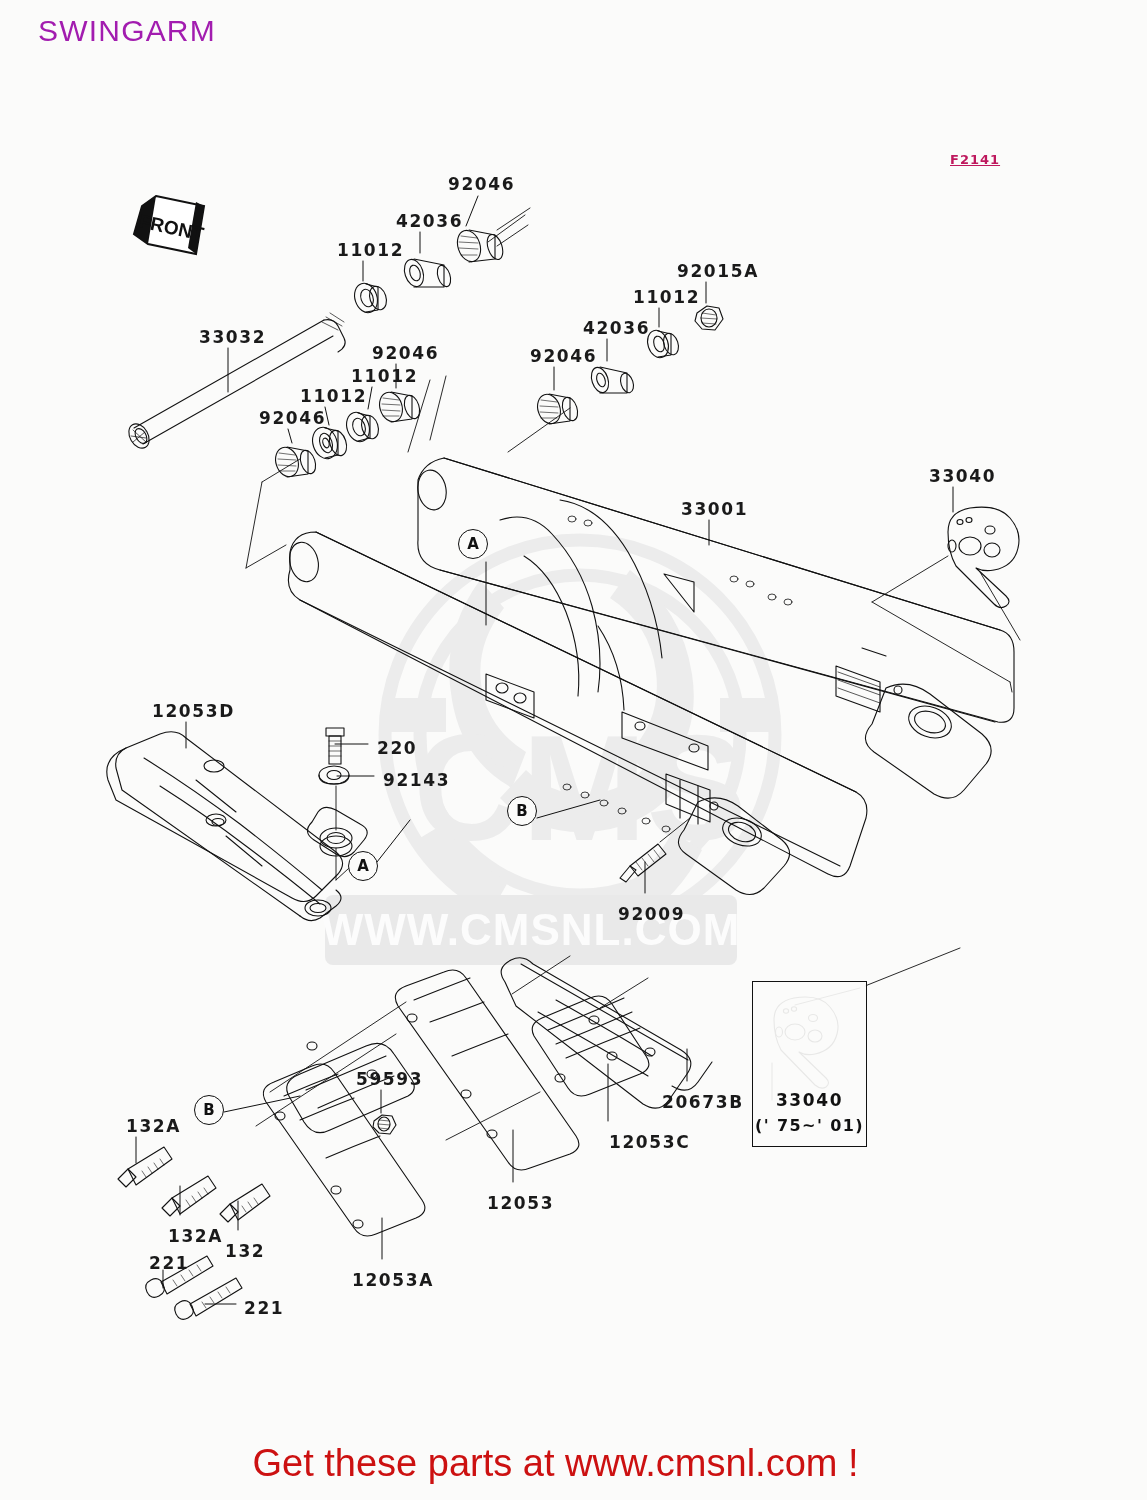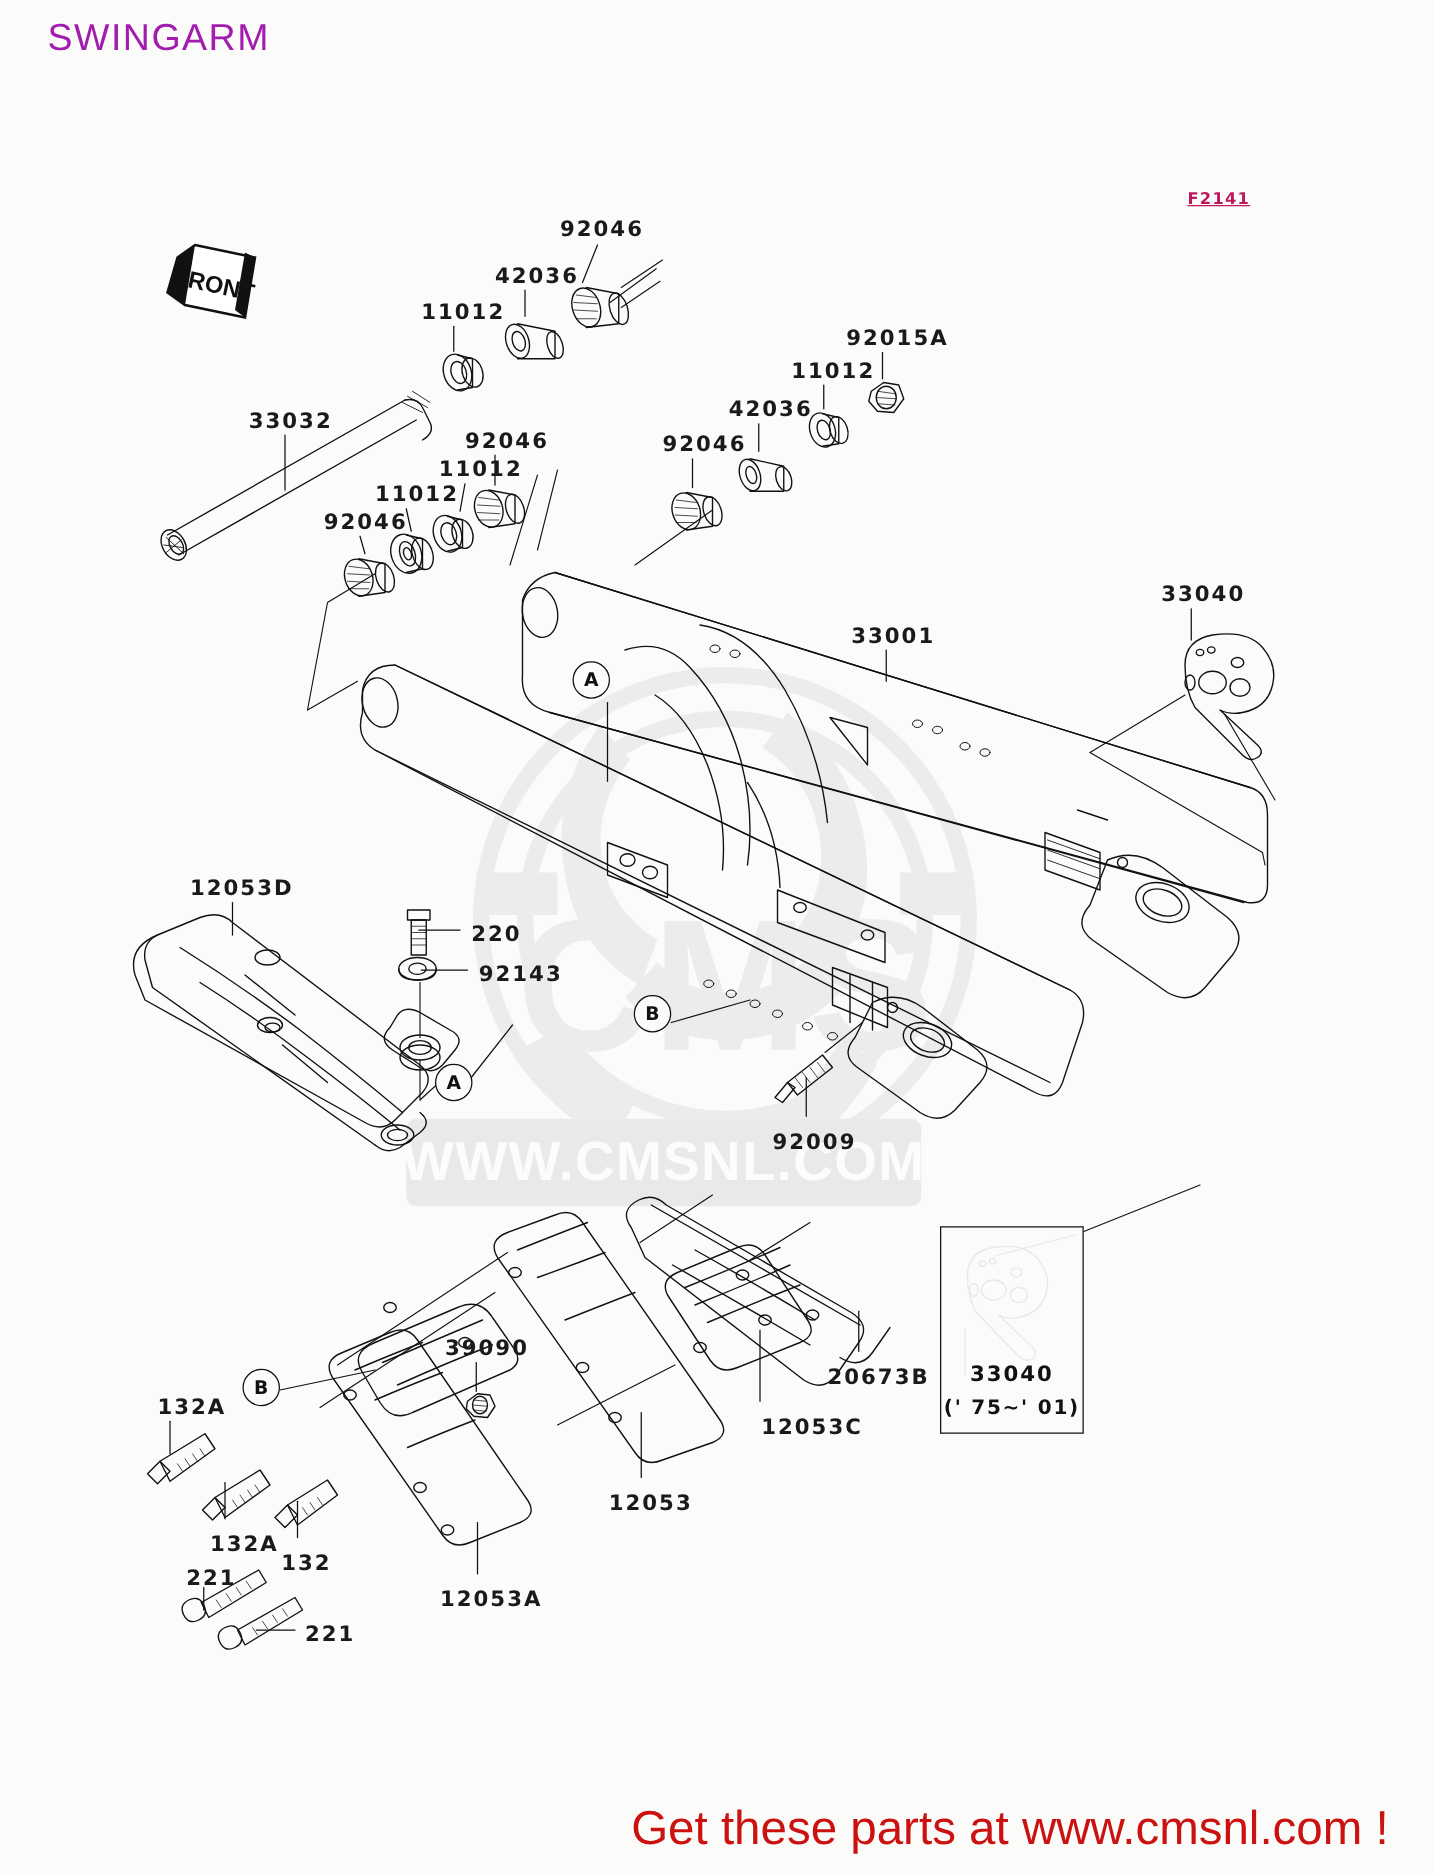--- a/index.html
+++ b/index.html
@@ -6,21 +6,21 @@
   body{font-family:"DejaVu Sans", sans-serif;}
   #page{position:relative;width:1147px;height:1500px;background:#fbfbfa;overflow:hidden;}
 
   
   .title{position:absolute;left:38px;top:14px;font-family:"Liberation Sans",sans-serif;
          font-size:30px;letter-spacing:1.2px;color:#a21caf;white-space:nowrap;}
   .figcode{position:absolute;left:950px;top:152px;font-family:"DejaVu Sans",sans-serif;
            font-size:13px;font-weight:bold;color:#be185d;letter-spacing:1px;text-decoration:underline;}
 
   
-  .footer{position:absolute;left:0;top:1442px;width:1111px;text-align:right;
+  .footer{position:absolute;left:0;top:1442px;width:1111px;text-align:center;
           font-family:"Liberation Sans",sans-serif;font-size:38px;color:#cc1111;
           letter-spacing:0px;white-space:nowrap;}
 
   
   .wm{position:absolute;left:330px;top:520px;width:500px;height:470px;
       opacity:1;pointer-events:none;}
   .wm svg{width:100%;height:100%;}
   .wmband{position:absolute;left:325px;top:895px;width:412px;height:70px;
           background:#e9e9e9;border-radius:8px;display:flex;align-items:center;
           justify-content:center;pointer-events:none;}
@@ -546,21 +546,21 @@
       <div class="lab" style="left: 372px; top: 343px;">92046</div>
       <div class="lab" style="left: 351px; top: 366px;">11012</div>
       <div class="lab" style="left: 300px; top: 386px;">11012</div>
       <div class="lab" style="left: 259px; top: 408px;">92046</div>
       <div class="lab" style="left: 929px; top: 466px;">33040</div>
       <div class="lab" style="left: 681px; top: 499px;">33001</div>
       <div class="lab" style="left: 152px; top: 701px;">12053D</div>
       <div class="lab" style="left: 377px; top: 738px;">220</div>
       <div class="lab" style="left: 383px; top: 770px;">92143</div>
       <div class="lab" style="left: 618px; top: 904px;">92009</div>
-      <div class="lab" style="left: 356px; top: 1069px;">39090</div>
+      <div class="lab" style="left: 356px; top: 1069px;">59593</div>
       <div class="lab" style="left: 662px; top: 1092px;">20673B</div>
       <div class="lab" style="left: 126px; top: 1116px;">132A</div>
       <div class="lab" style="left: 609px; top: 1132px;">12053C</div>
       <div class="lab" style="left: 487px; top: 1193px;">12053</div>
       <div class="lab" style="left: 168px; top: 1226px;">132A</div>
       <div class="lab" style="left: 225px; top: 1241px;">132</div>
       <div class="lab" style="left: 149px; top: 1253px;">221</div>
       <div class="lab" style="left: 352px; top: 1270px;">12053A</div>
       <div class="lab" style="left: 244px; top: 1298px;">221</div>
     </div>

